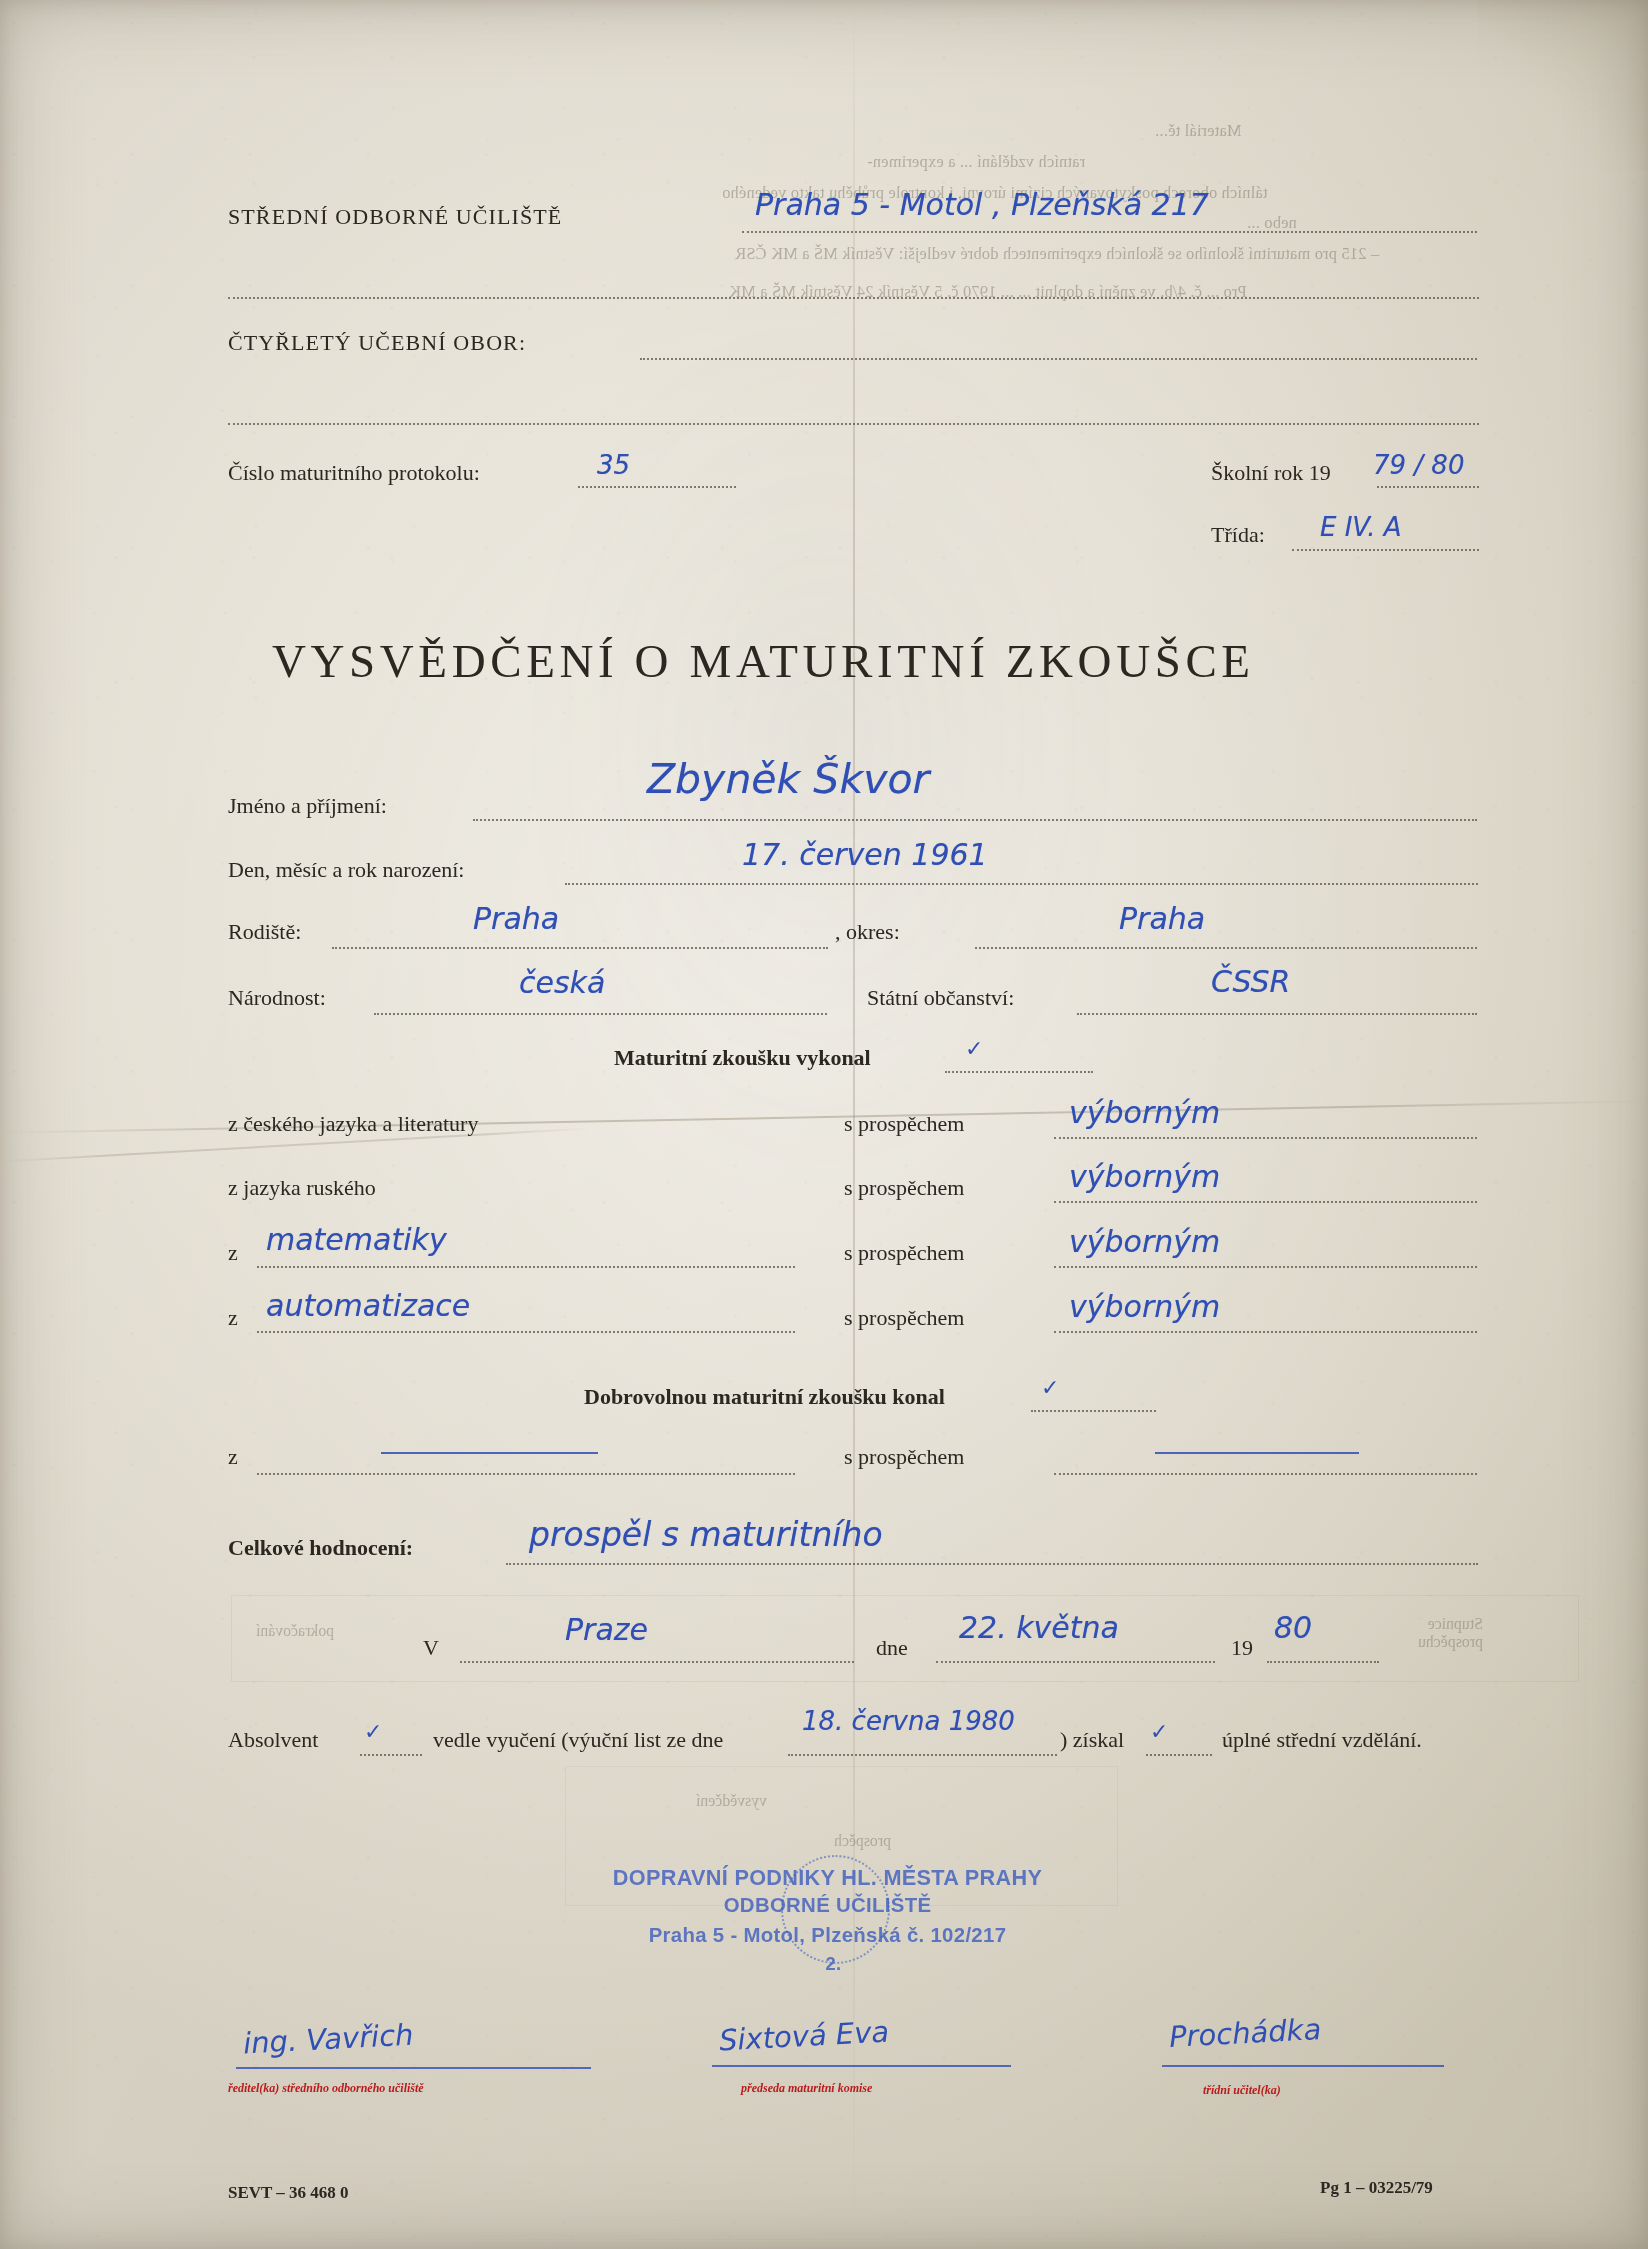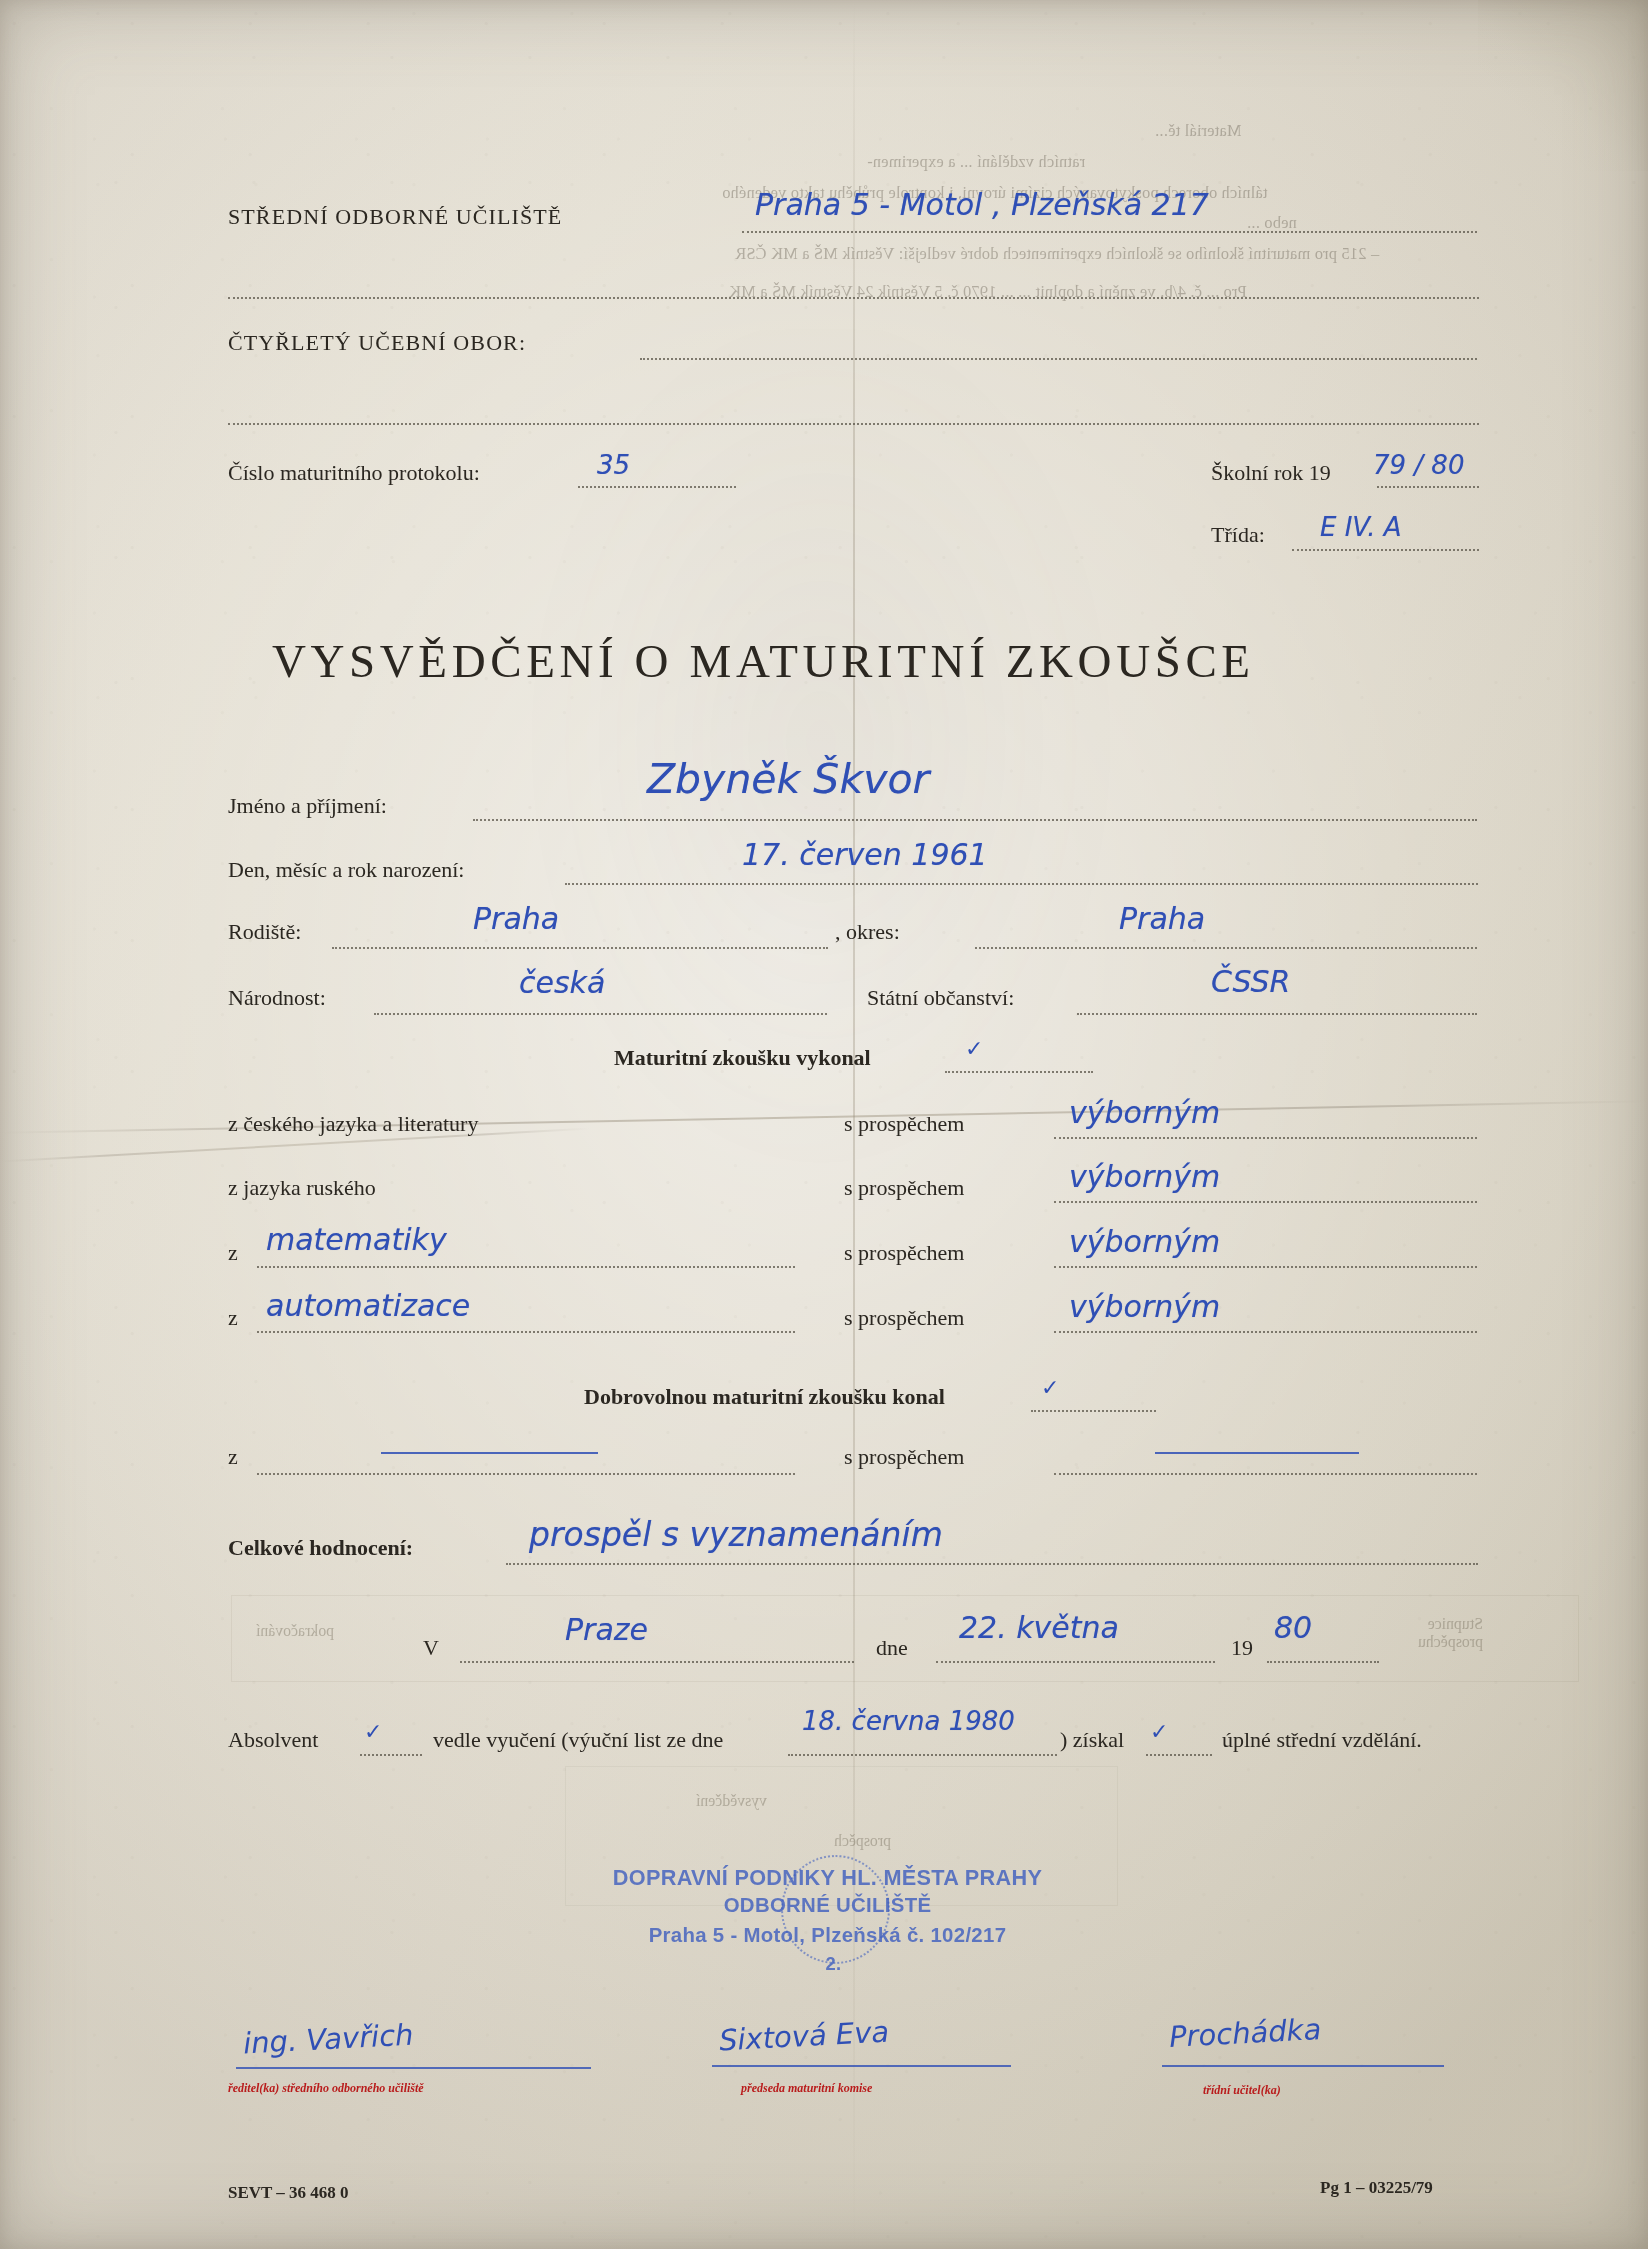--- a/index.html
+++ b/index.html
@@ -303,21 +303,21 @@
     <div class="hline-ink" style="left:381px; top:1452px; width:217px;"></div>
     <div class="dots" style="left:257px; top:1473px; width:538px;"></div>
     <div class="ink ink-lg" style="left:276px; top:1430px;"></div>
     <div class="txt serif lbl" style="left:844px; top:1444px;">s prospěchem</div>
     <div class="hline-ink" style="left:1155px; top:1452px; width:204px;"></div>
     <div class="dots" style="left:1054px; top:1473px; width:423px;"></div>
     <div class="ink ink-lg" style="left:1070px; top:1430px;"></div>
 
     <div class="txt serif lbl-b" style="left:228px; top:1535px;">Celkové hodnocení:</div>
     <div class="dots" style="left:506px; top:1563px; width:972px;"></div>
-    <div class="ink" style="left:529px; top:1515px; font-size:33px;">prospěl  s  vyznamenáním</div>
+    <div class="ink" style="left:529px; top:1515px; font-size:33px;">prospěl  s  maturitního</div>
 
     <div class="txt serif lbl" style="left:423px; top:1635px;">V</div>
     <div class="dots" style="left:460px; top:1661px; width:394px;"></div>
     <div class="ink ink-lg" style="left:565px; top:1612px;">Praze</div>
     <div class="txt serif lbl" style="left:876px; top:1635px;">dne</div>
     <div class="dots" style="left:936px; top:1661px; width:279px;"></div>
     <div class="ink ink-lg" style="left:959px; top:1610px;text-align:center;">22. května</div>
     <div class="txt serif lbl" style="left:1231px; top:1635px;">19</div>
     <div class="dots" style="left:1267px; top:1661px; width:112px;"></div>
     <div class="ink ink-lg" style="left:1274px; top:1610px;">80</div>

